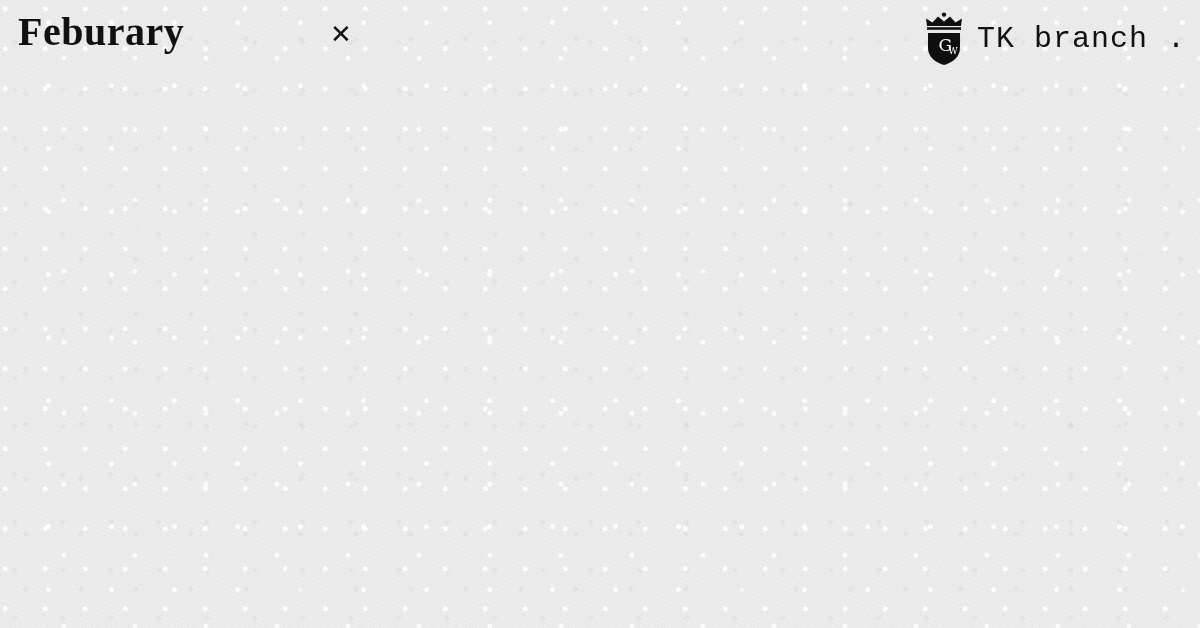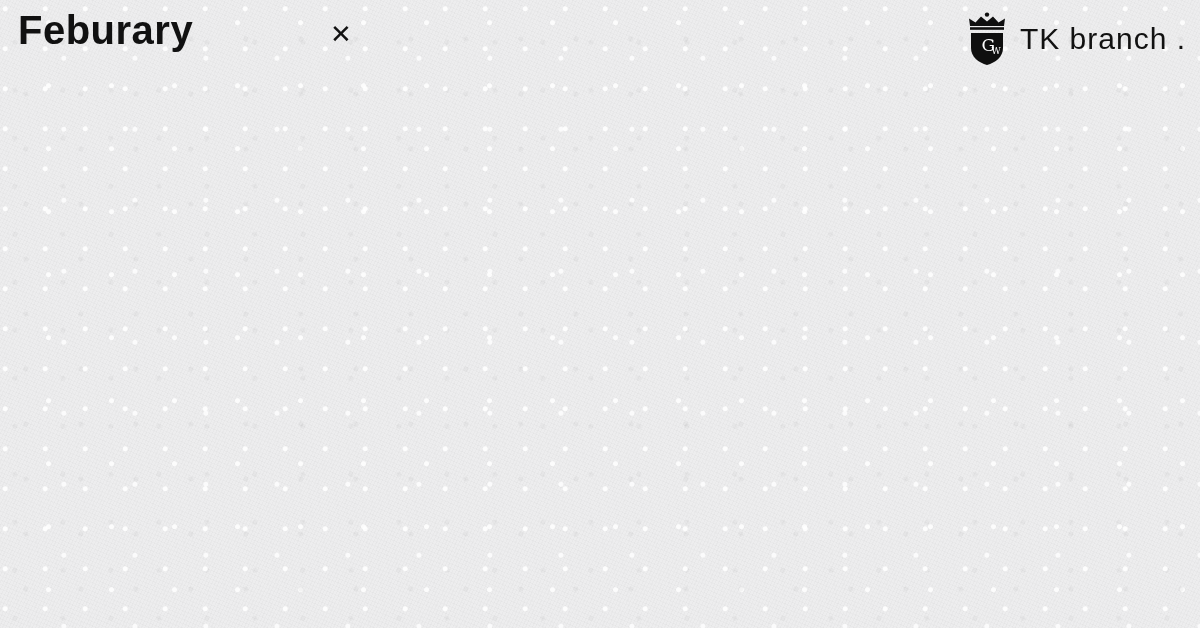--- a/index.html
+++ b/index.html
@@ -38,21 +38,21 @@
   
   .top-bar {
     position: relative;
     height: 78px;
   }
   .month-title {
     position: absolute;
     left: 18px;
     top: 8px;
     font-size: 40px;
-    font-family: Liberation Sans, sans-serif;
+    font-family: Liberation Serif, serif;
     font-weight: bold;
     color: #111;
     letter-spacing: 0.5px;
   }
   .legend {
     position: absolute;
     left: 330px;
     top: 22px;
     font-size: 21px;
     font-family: "DejaVu Sans", sans-serif;
@@ -71,21 +71,21 @@
   .brand {
     position: absolute;
     right: 14px;
     top: 12px;
     display: flex;
     align-items: center;
     gap: 10px;
   }
   .brand-name {
     font-size: 30px;
-    font-family: Liberation Sans, sans-serif;
+    font-family: Liberation Mono, monospace;
     color: #111;
     letter-spacing: 1px;
   }
   .crest {
     width: 46px;
     height: 54px;
     position: relative;
   }
   
   table.sched {

